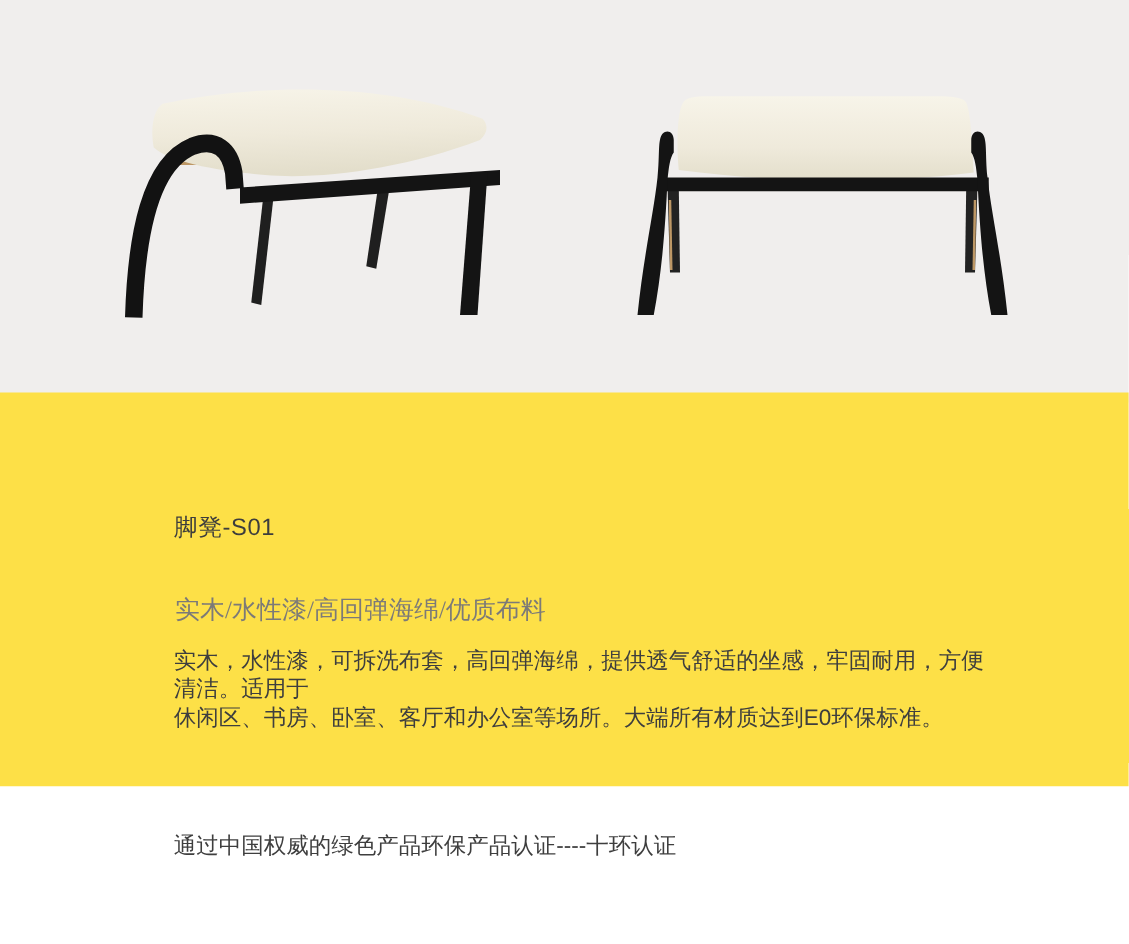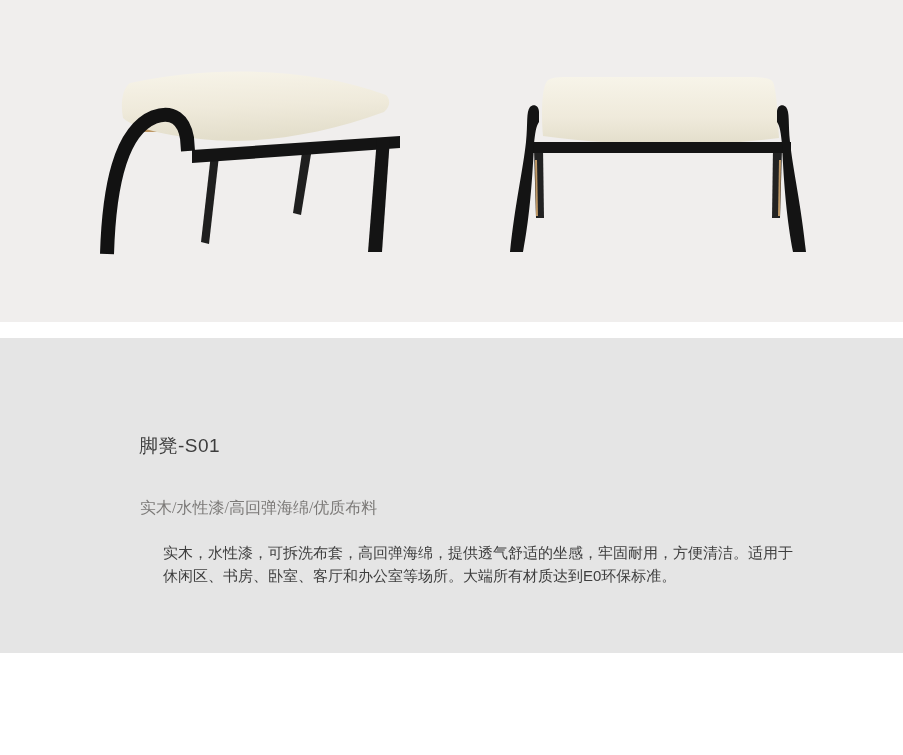--- a/index.html
+++ b/index.html
@@ -14,40 +14,39 @@
   .hero {
     position:absolute; left:0; top:0; width:903px; height:322px;
     background:#f0eeed;
   }
   figure { margin:0; padding:0; position:absolute; }
   .fig-left  { left:98px;  top:50px; width:332px; height:215px; }
   .fig-right { left:508px; top:68px; width:300px; height:188px; }
 
   
   .details {
-    position:absolute; left:0; top:338px; width:903px; height:315px;
-    background:#e5e5e5;
+    position:absolute; left:0; top:314px; width:903px; height:315px;
+    background:#fde047;
   }
   .details > * { position:absolute; margin:0; }
 
   .title {
     left:139px; top:95px;
     font-size:19px; font-weight:500; color:#3d3d3d;
     letter-spacing:0.5px;
   }
   .materials {
     left:140px; top:160px;
     font-family:"Liberation Serif","DejaVu Serif",serif;
-    font-size:16px; color:#7c7a78;
+    font-size:20px; color:#7c7a78;
   }
   .body-text {
     left:139px; width:660px;
-    font-size:15px; line-height:23px; color:#3e3e3e;
+    font-size:18px; line-height:23px; color:#3e3e3e;
     white-space:pre-line;
-    margin-left:24px;
   }
   .desc { top:203px; }
   .care { top:286px; }
   .cert { top:351px; }
 </style>
 </head>
 <body>
 
 <div class="page">
 
@@ -96,15 +95,16 @@
       </svg>
     </figure>
 
   </section>
 
   <section class="details">
     <h1 class="title">脚凳-S01</h1>
     <p class="materials">实木/水性漆/高回弹海绵/优质布料</p>
     <p class="body-text desc">实木，水性漆，可拆洗布套，高回弹海绵，提供透气舒适的坐感，牢固耐用，方便清洁。适用于
 休闲区、书房、卧室、客厅和办公室等场所。大端所有材质达到E0环保标准。</p>
+    <p class="body-text cert">通过中国权威的绿色产品环保产品认证----十环认证</p>
   </section>
 
 </div>
 
 </body></html>

